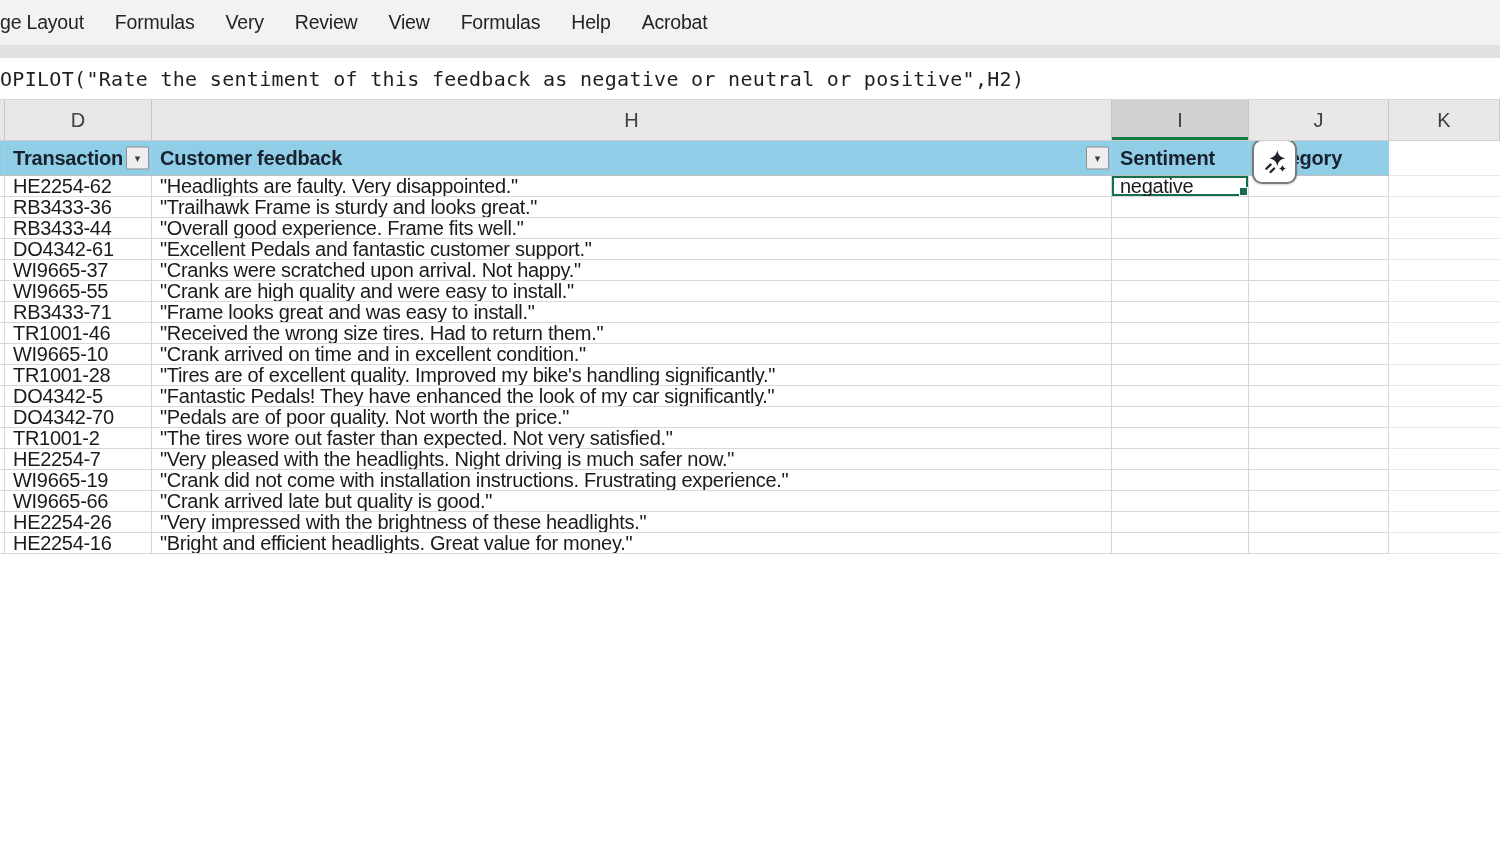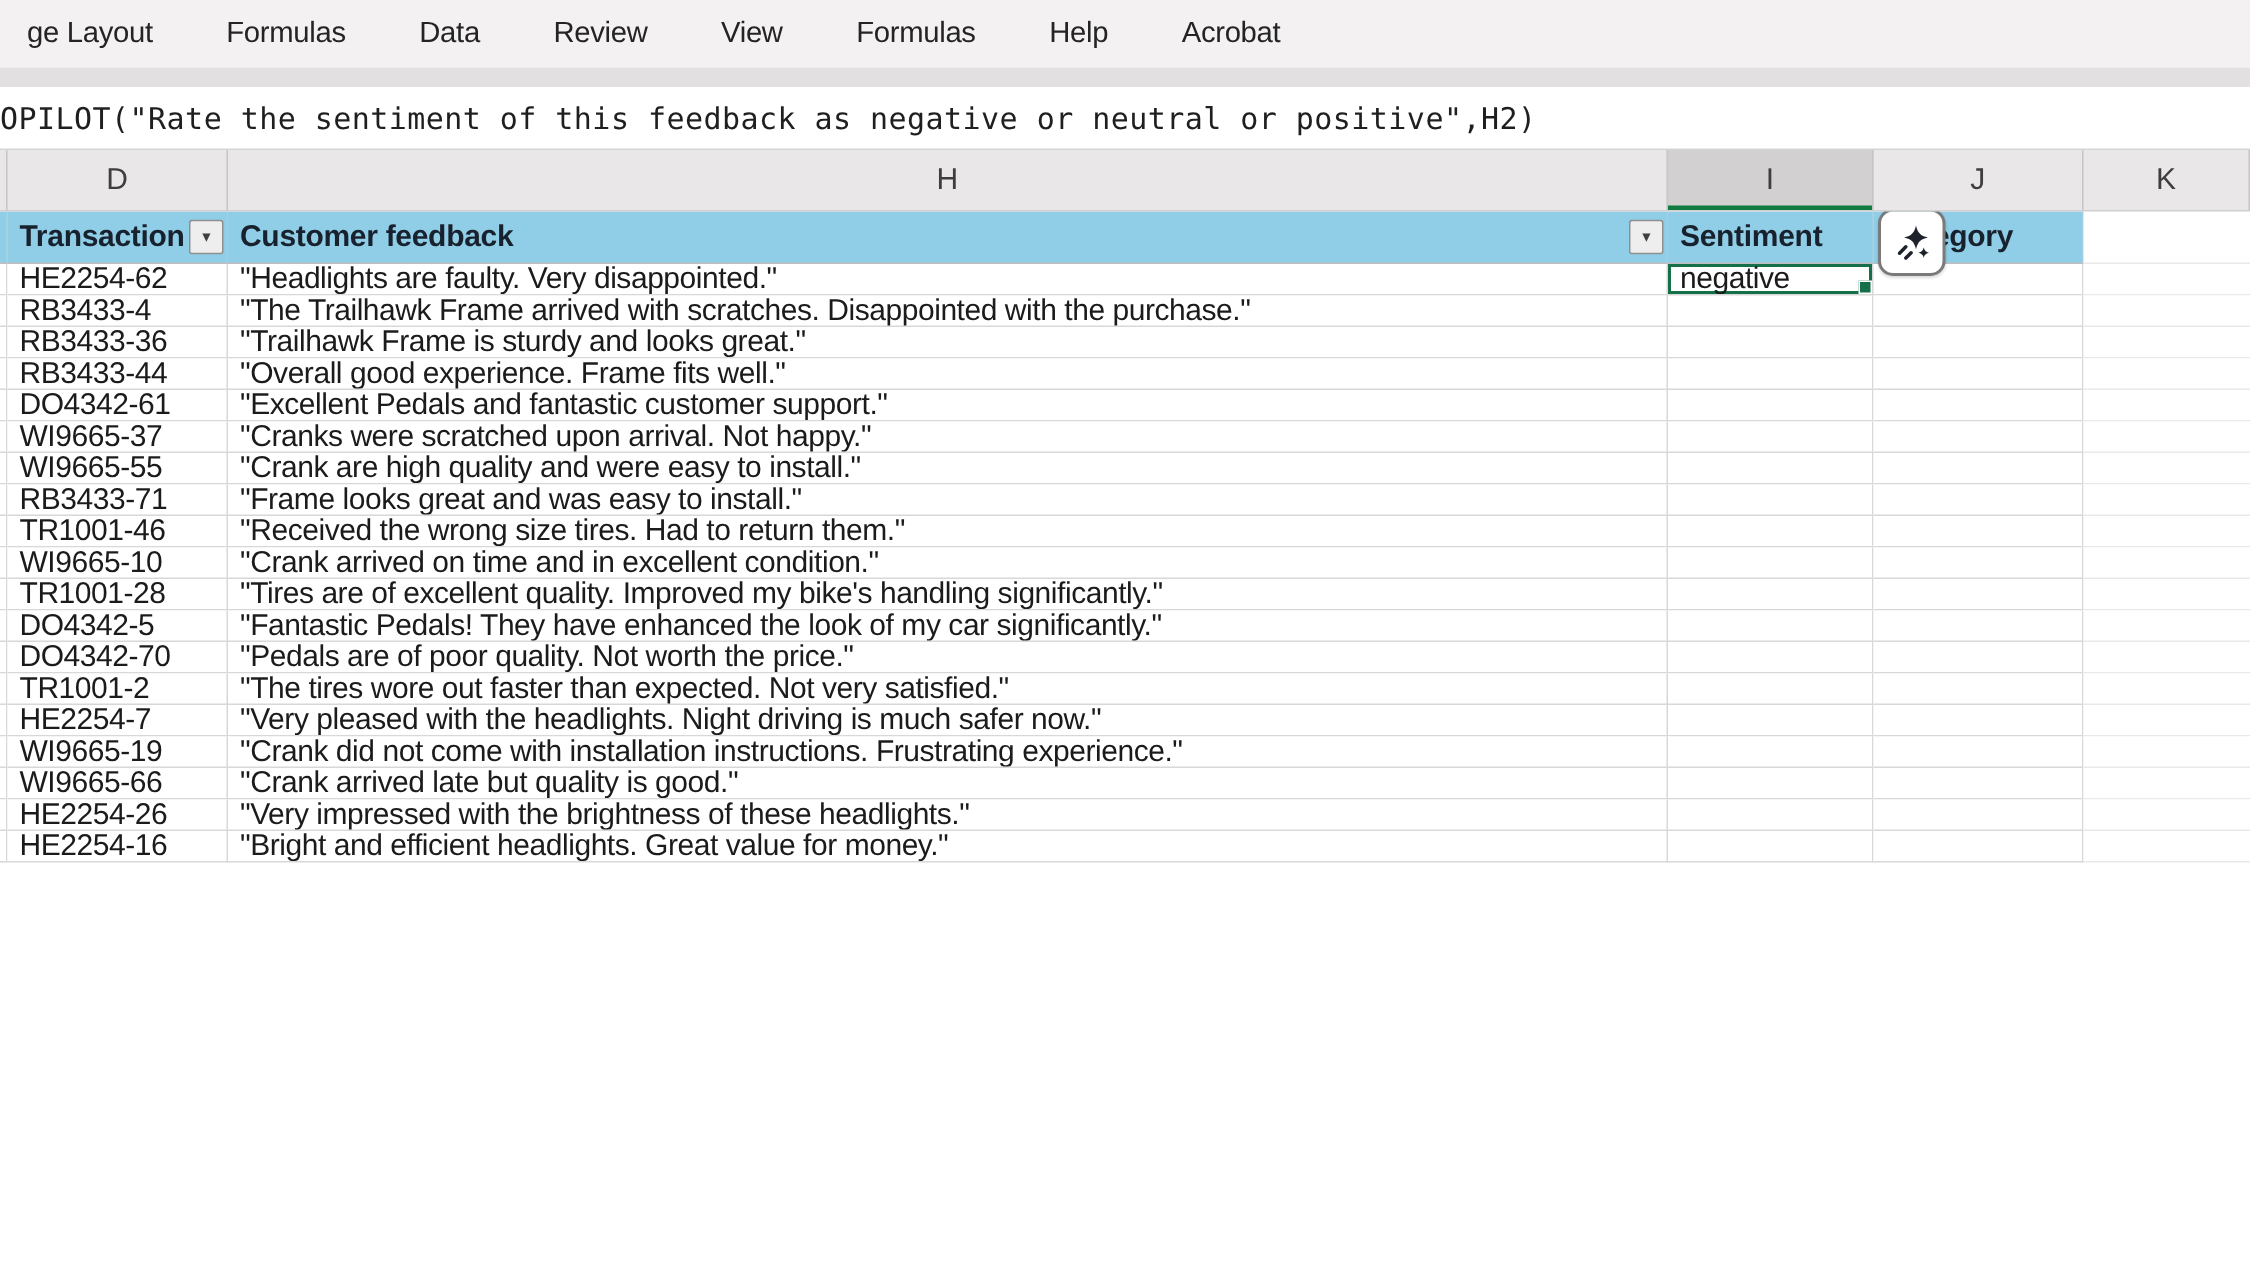--- a/index.html
+++ b/index.html
@@ -3,21 +3,21 @@
 <meta charset="utf-8">
 <style>
   * { margin:0; padding:0; box-sizing:border-box; }
   html,body { width:1500px; height:844px; overflow:hidden; background:#fff;
               font-family:"Liberation Sans", sans-serif; }
   .screen { position:relative; width:1500px; height:844px; overflow:hidden; background:#fff; }
 
   
   .menubar { height:45px; background:#F3F1F1; display:flex; align-items:center;
              gap:31px; font-size:19.5px; color:#242424; white-space:nowrap; }
-  .menubar .menu-item { cursor:default; letter-spacing:-0.2px;padding-left:18px; }
+  .menubar .menu-item { cursor:default; letter-spacing:-0.2px; }
 
   
   .gap-strip { height:13px; background:#E2E0E0; }
 
   
   .formula-bar { height:42px; background:#FFFFFF; border-bottom:1px solid #D6D4D4;
                  display:flex; align-items:center; overflow:hidden; }
   .formula-text { font-family:"DejaVu Sans Mono", monospace; font-size:20px;
                   letter-spacing:0.3px; color:#1F1F1F; white-space:nowrap; }
 
@@ -68,21 +68,21 @@
                  box-shadow:0 1px 2px rgba(0,0,0,0.15); }
 </style>
 </head>
 <body>
 
 <div class="screen">
 
   <div class="menubar" id="menubar">
       <span class="menu-item">ge Layout</span>
       <span class="menu-item">Formulas</span>
-      <span class="menu-item">Data</span>
+      <span class="menu-item">Very</span>
       <span class="menu-item">Review</span>
       <span class="menu-item">View</span>
       <span class="menu-item">Formulas</span>
       <span class="menu-item">Help</span>
       <span class="menu-item">Acrobat</span>
     </div>
 
   <div class="gap-strip"></div>
 
   <div class="formula-bar">
@@ -135,28 +135,20 @@
     <div id="rows-host">
   <div class="row">
     <div class="cell c-sliver"></div>
     <div class="cell c-d pad">HE2254-62</div>
     <div class="cell c-h pad">"Headlights are faulty. Very disappointed."</div>
     <div class="cell c-i pad selected-cell">negative</div>
     <div class="cell c-j"></div>
     <div class="cell c-k"></div>
   </div>
 
-  <div class="row">
-    <div class="cell c-sliver"></div>
-    <div class="cell c-d pad">RB3433-4</div>
-    <div class="cell c-h pad">"The Trailhawk Frame arrived with scratches. Disappointed with the purchase."</div>
-    <div class="cell c-i pad"></div>
-    <div class="cell c-j"></div>
-    <div class="cell c-k"></div>
-  </div>
 
   <div class="row">
     <div class="cell c-sliver"></div>
     <div class="cell c-d pad">RB3433-36</div>
     <div class="cell c-h pad">"Trailhawk Frame is sturdy and looks great."</div>
     <div class="cell c-i pad"></div>
     <div class="cell c-j"></div>
     <div class="cell c-k"></div>
   </div>
 

